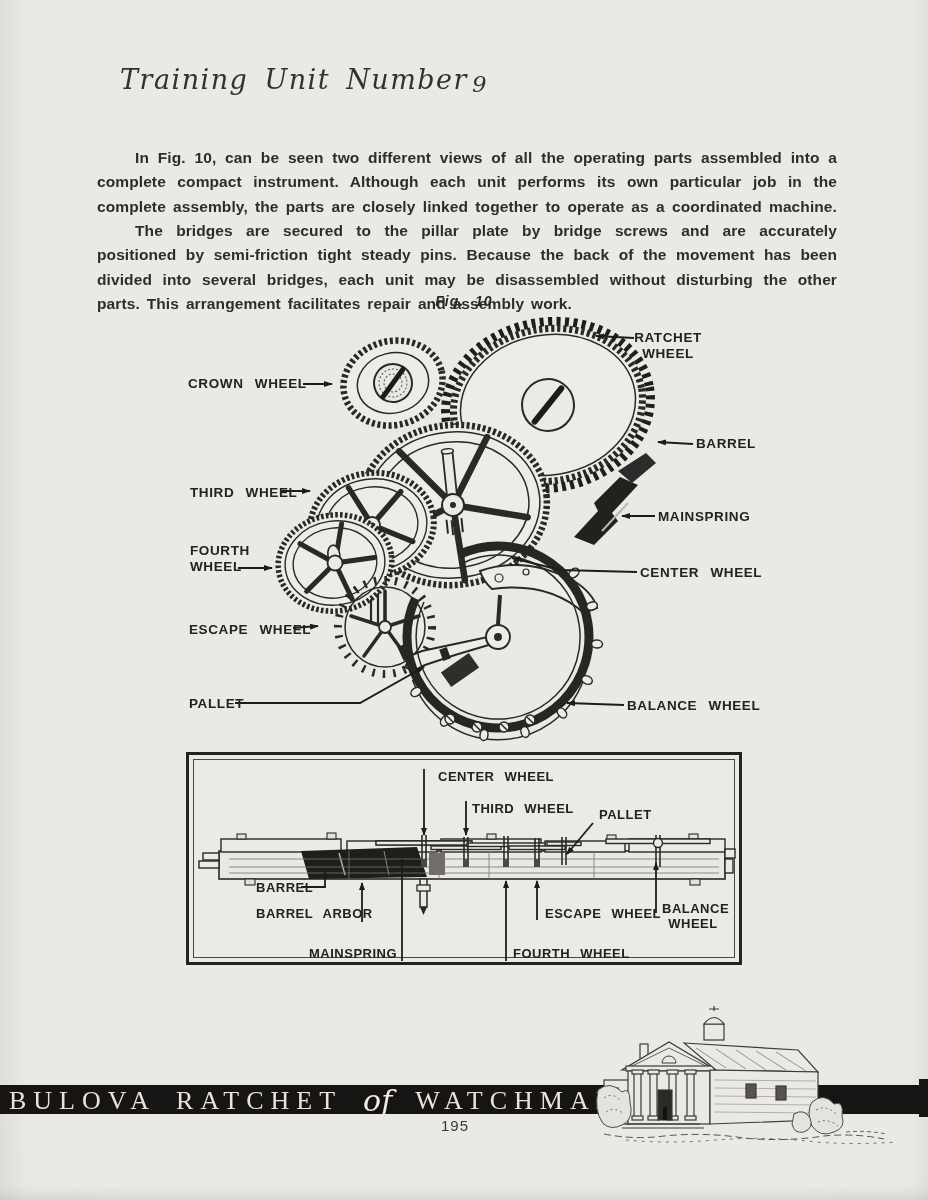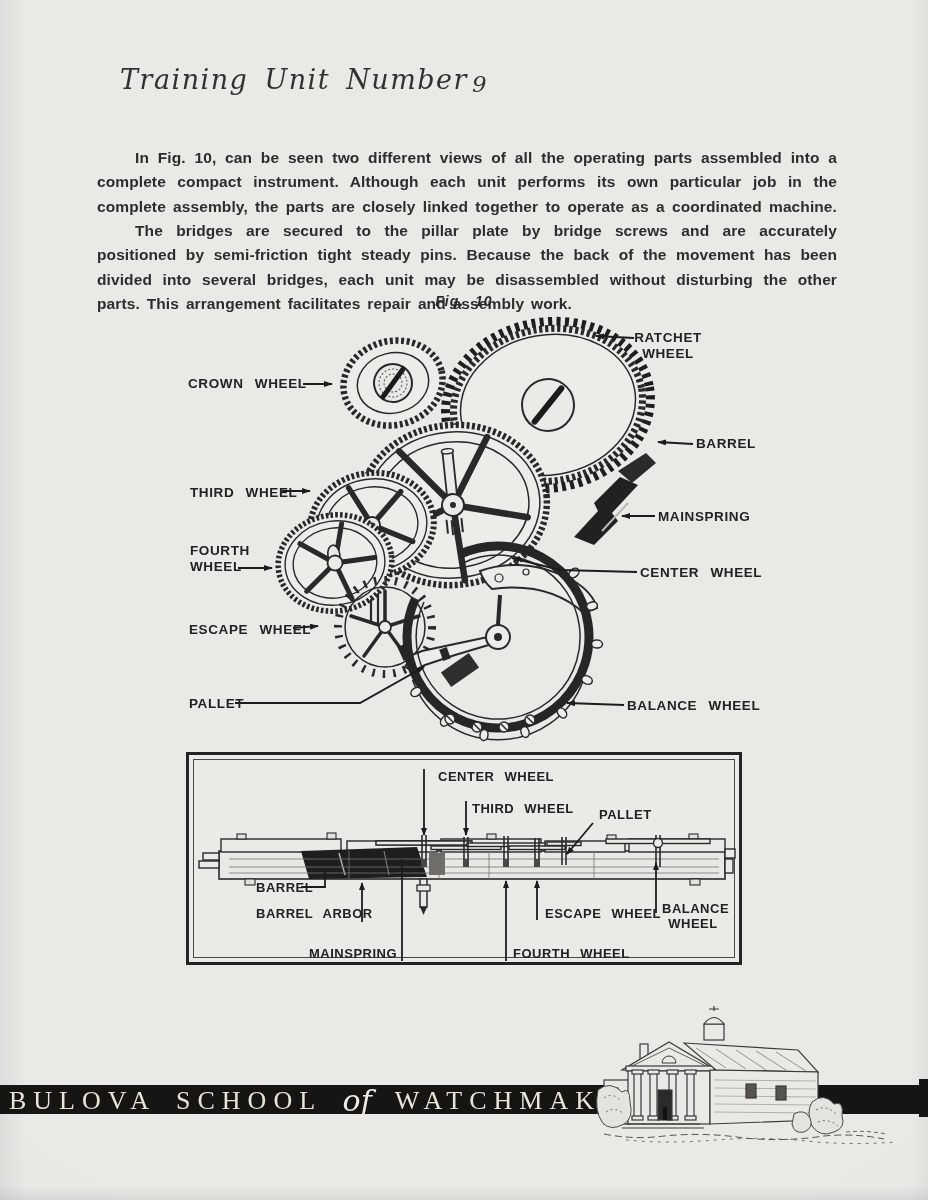--- a/index.html
+++ b/index.html
@@ -392,21 +392,21 @@
     <div class="box-label" style="left:324px;top:191px;">FOURTH WHEEL</div>
     <div class="box-label" style="left:356px;top:151px;">ESCAPE WHEEL</div>
     <div class="box-label" style="left:473px;top:146px;text-align:center;width:62px;">
       <div>BALANCE</div>
       <div>WHEEL</div>
     </div>
   </div>
 
   <div class="banner-bar">
     <div class="banner-text">
-      <span>BULOVA SCHOOL</span>
+      <span>BULOVA RATCHET</span>
       <span class="of">of</span>
       <span>WATCHMAKING</span>
     </div>
   </div>
   <div class="banner-endblock"></div>
 
   <svg class="building" width="320" height="150" viewBox="0 0 320 150">
 
     <polygon points="26,62 26,118 222,118 222,66 202,44 90,38" fill="#eae9e6"></polygon>
     <g stroke="#3b3a37" stroke-width="1.2" fill="#eae9e6">
@@ -481,14 +481,15 @@
       </g>
     </g>
 
     <g stroke="#55534f" stroke-width="1" fill="none">
       <path d="M8,128 q30,6 60,2 q40,-4 80,2 q40,4 80,-2 q30,-3 60,3" stroke-dasharray="7 4"></path>
       <path d="M30,134 q40,4 90,0 q50,-4 100,2 q40,3 80,0" stroke-dasharray="3 5" stroke-width="0.8"></path>
       <path d="M250,126 q20,-2 40,2" stroke-dasharray="4 3" stroke-width="0.9"></path>
     </g>
   </svg>
 
+  <div class="page-number">195</div>
 
 </div>
 
 </body></html>

